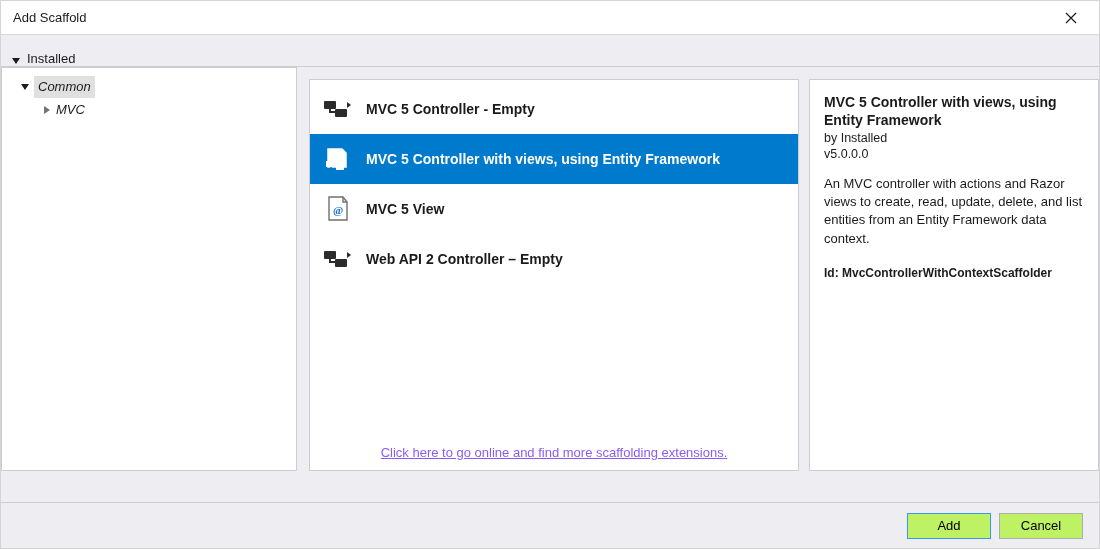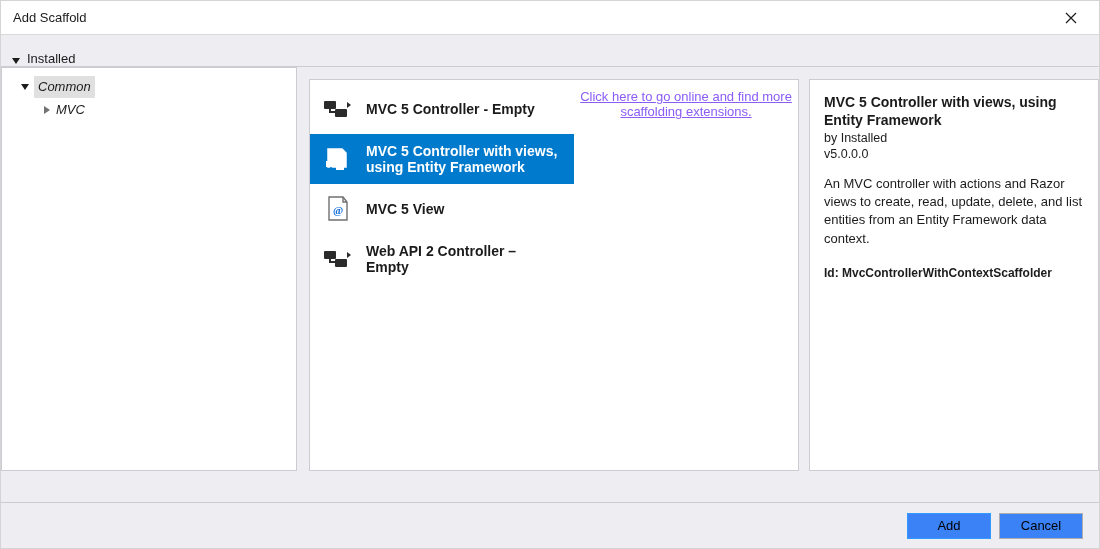--- a/index.html
+++ b/index.html
@@ -87,21 +87,21 @@
     padding: 12px 0 0 12px;
     display: flex;
     flex-direction: column;
     min-width: 0;
   }
   .center .card {
     background: #fff;
     border: 1px solid #ccccd2;
     flex: 1 1 auto;
     display: flex;
-    flex-direction: row;
+    flex-direction: column;
     min-height: 0;
     max-height: 392px;
   }
   .list {
     flex: 1 1 auto;
     overflow: hidden;
     padding: 4px 0;
   }
   .list-item {
     display: flex;
@@ -160,21 +160,21 @@
     display: flex;
     align-items: center;
     justify-content: flex-end;
     padding: 0 16px;
     gap: 8px;
   }
   .footer button {
     height: 26px;
     min-width: 84px;
     border: 1px solid #adadad;
-    background: #3b82f6;
+    background: #bef264;
     font: inherit;
     cursor: pointer;
   }
   .footer button.primary {
     border: 1px solid #3399ff;
   }
   
   .caret-down svg, .caret-right svg { display:block; }
 </style>
 </head>

